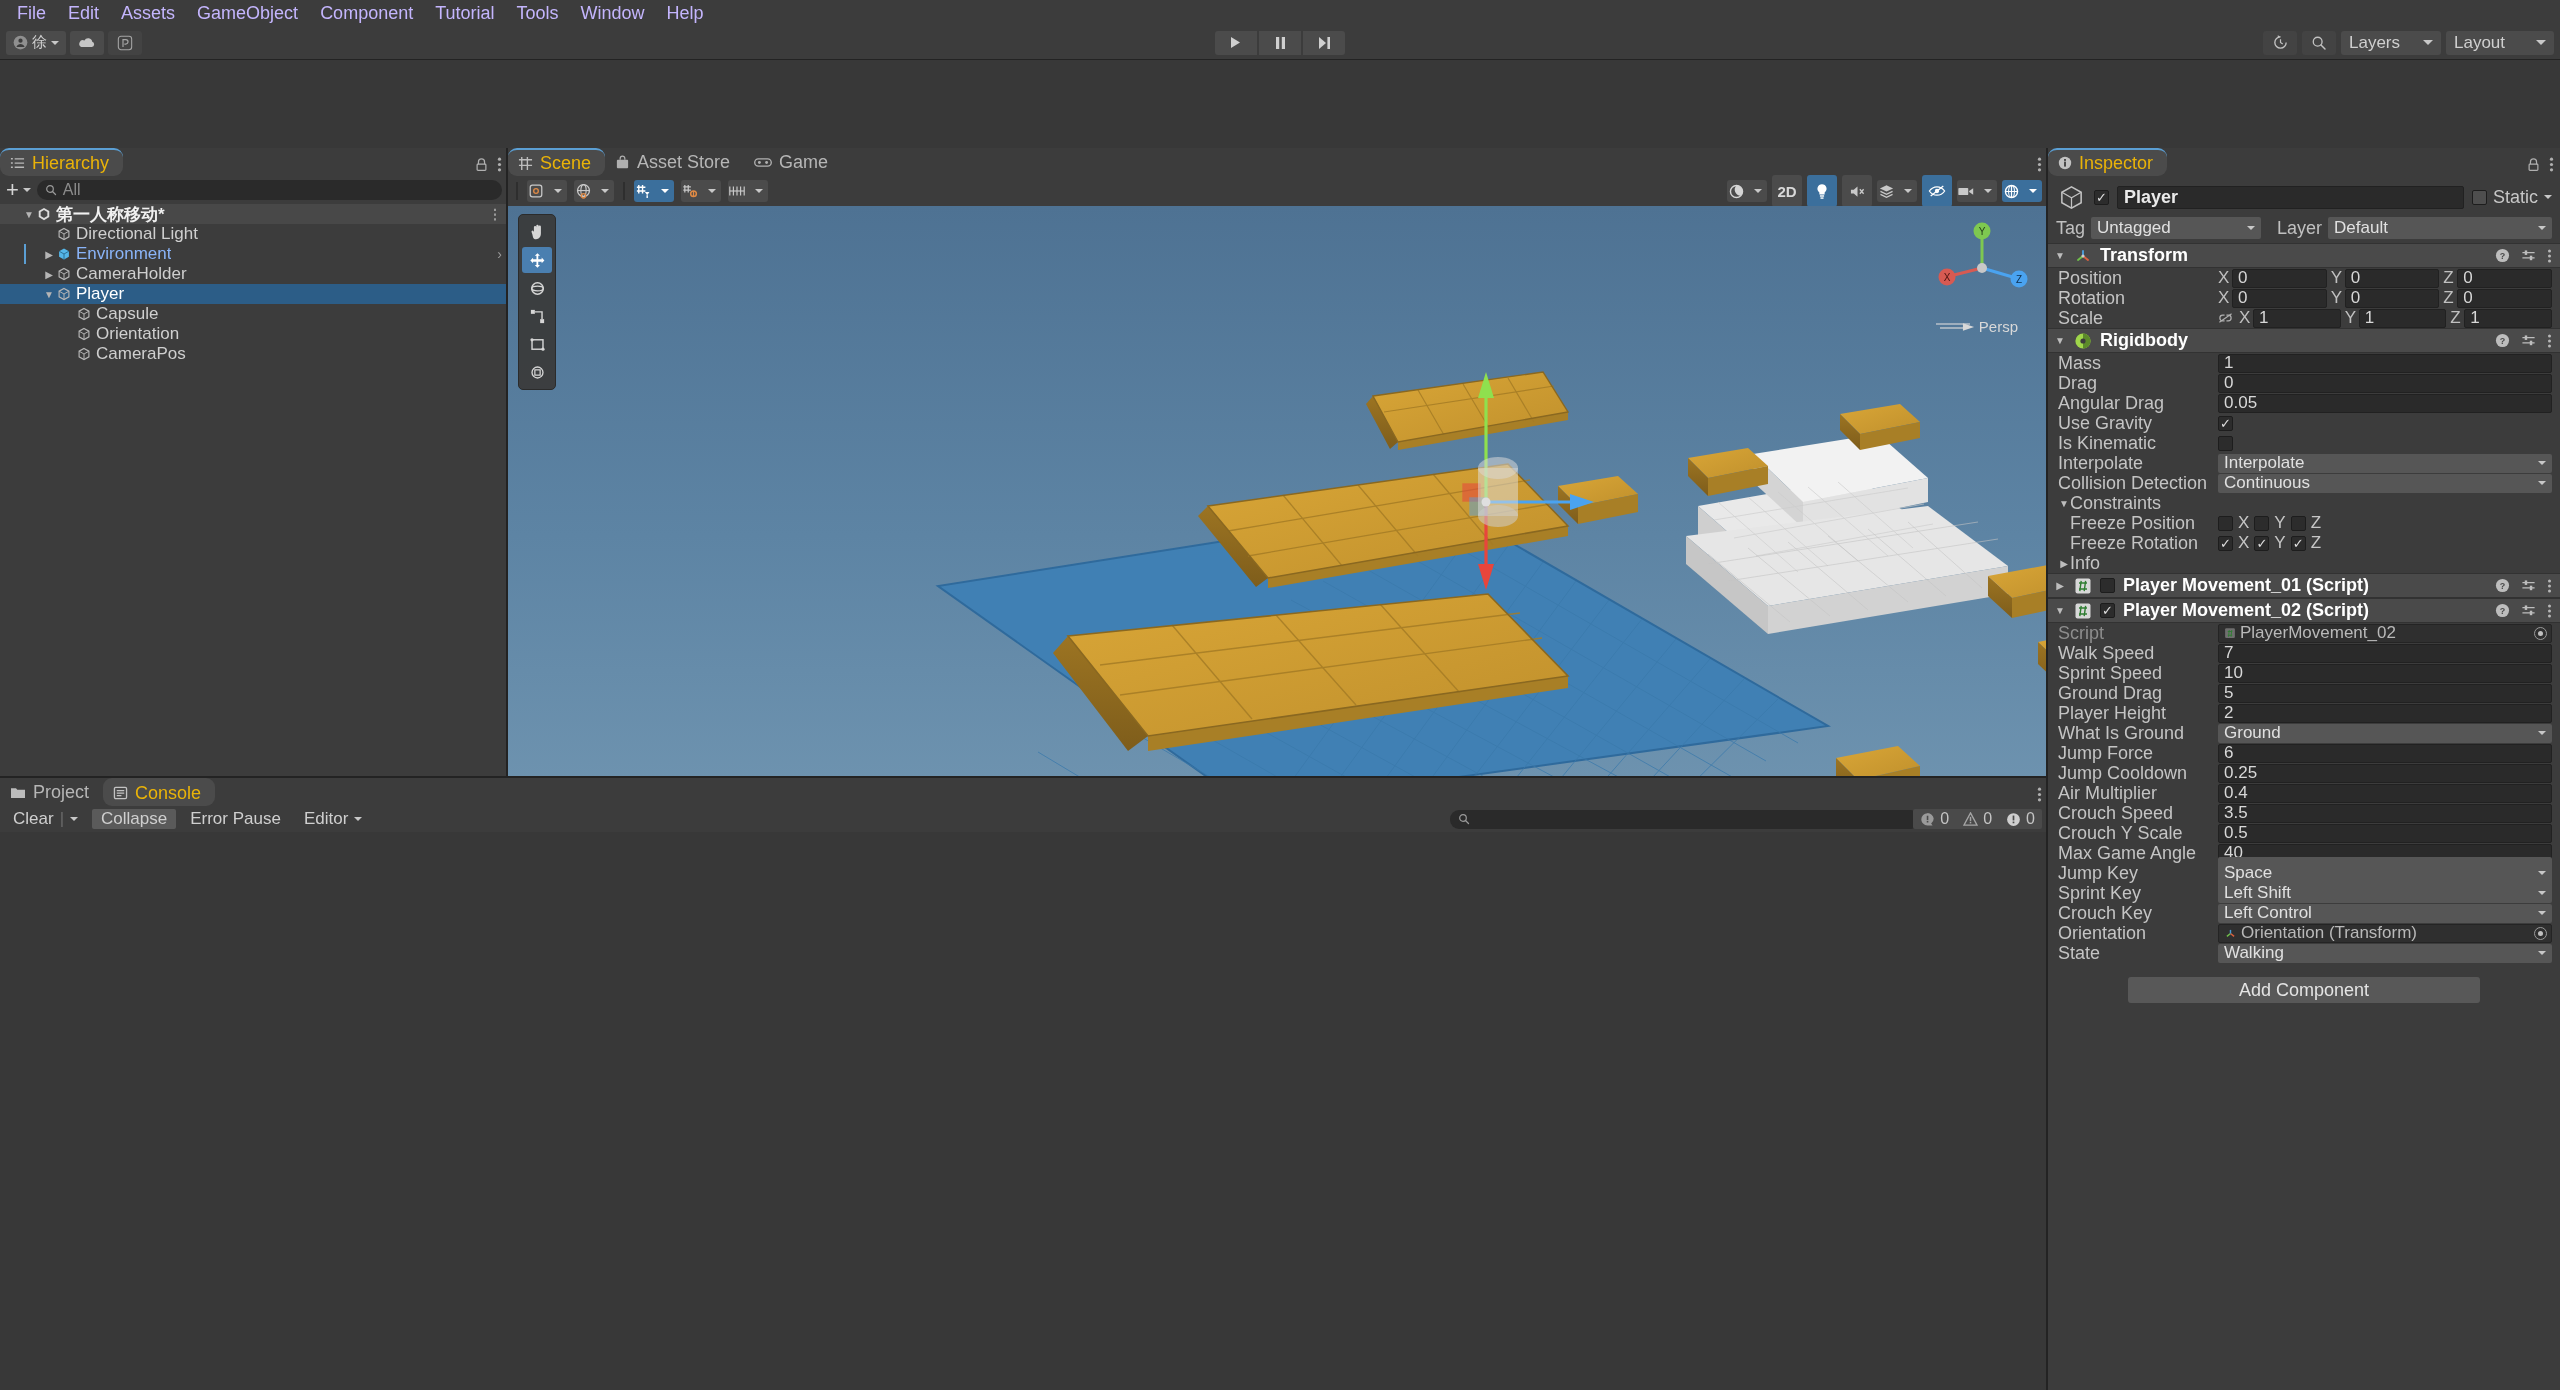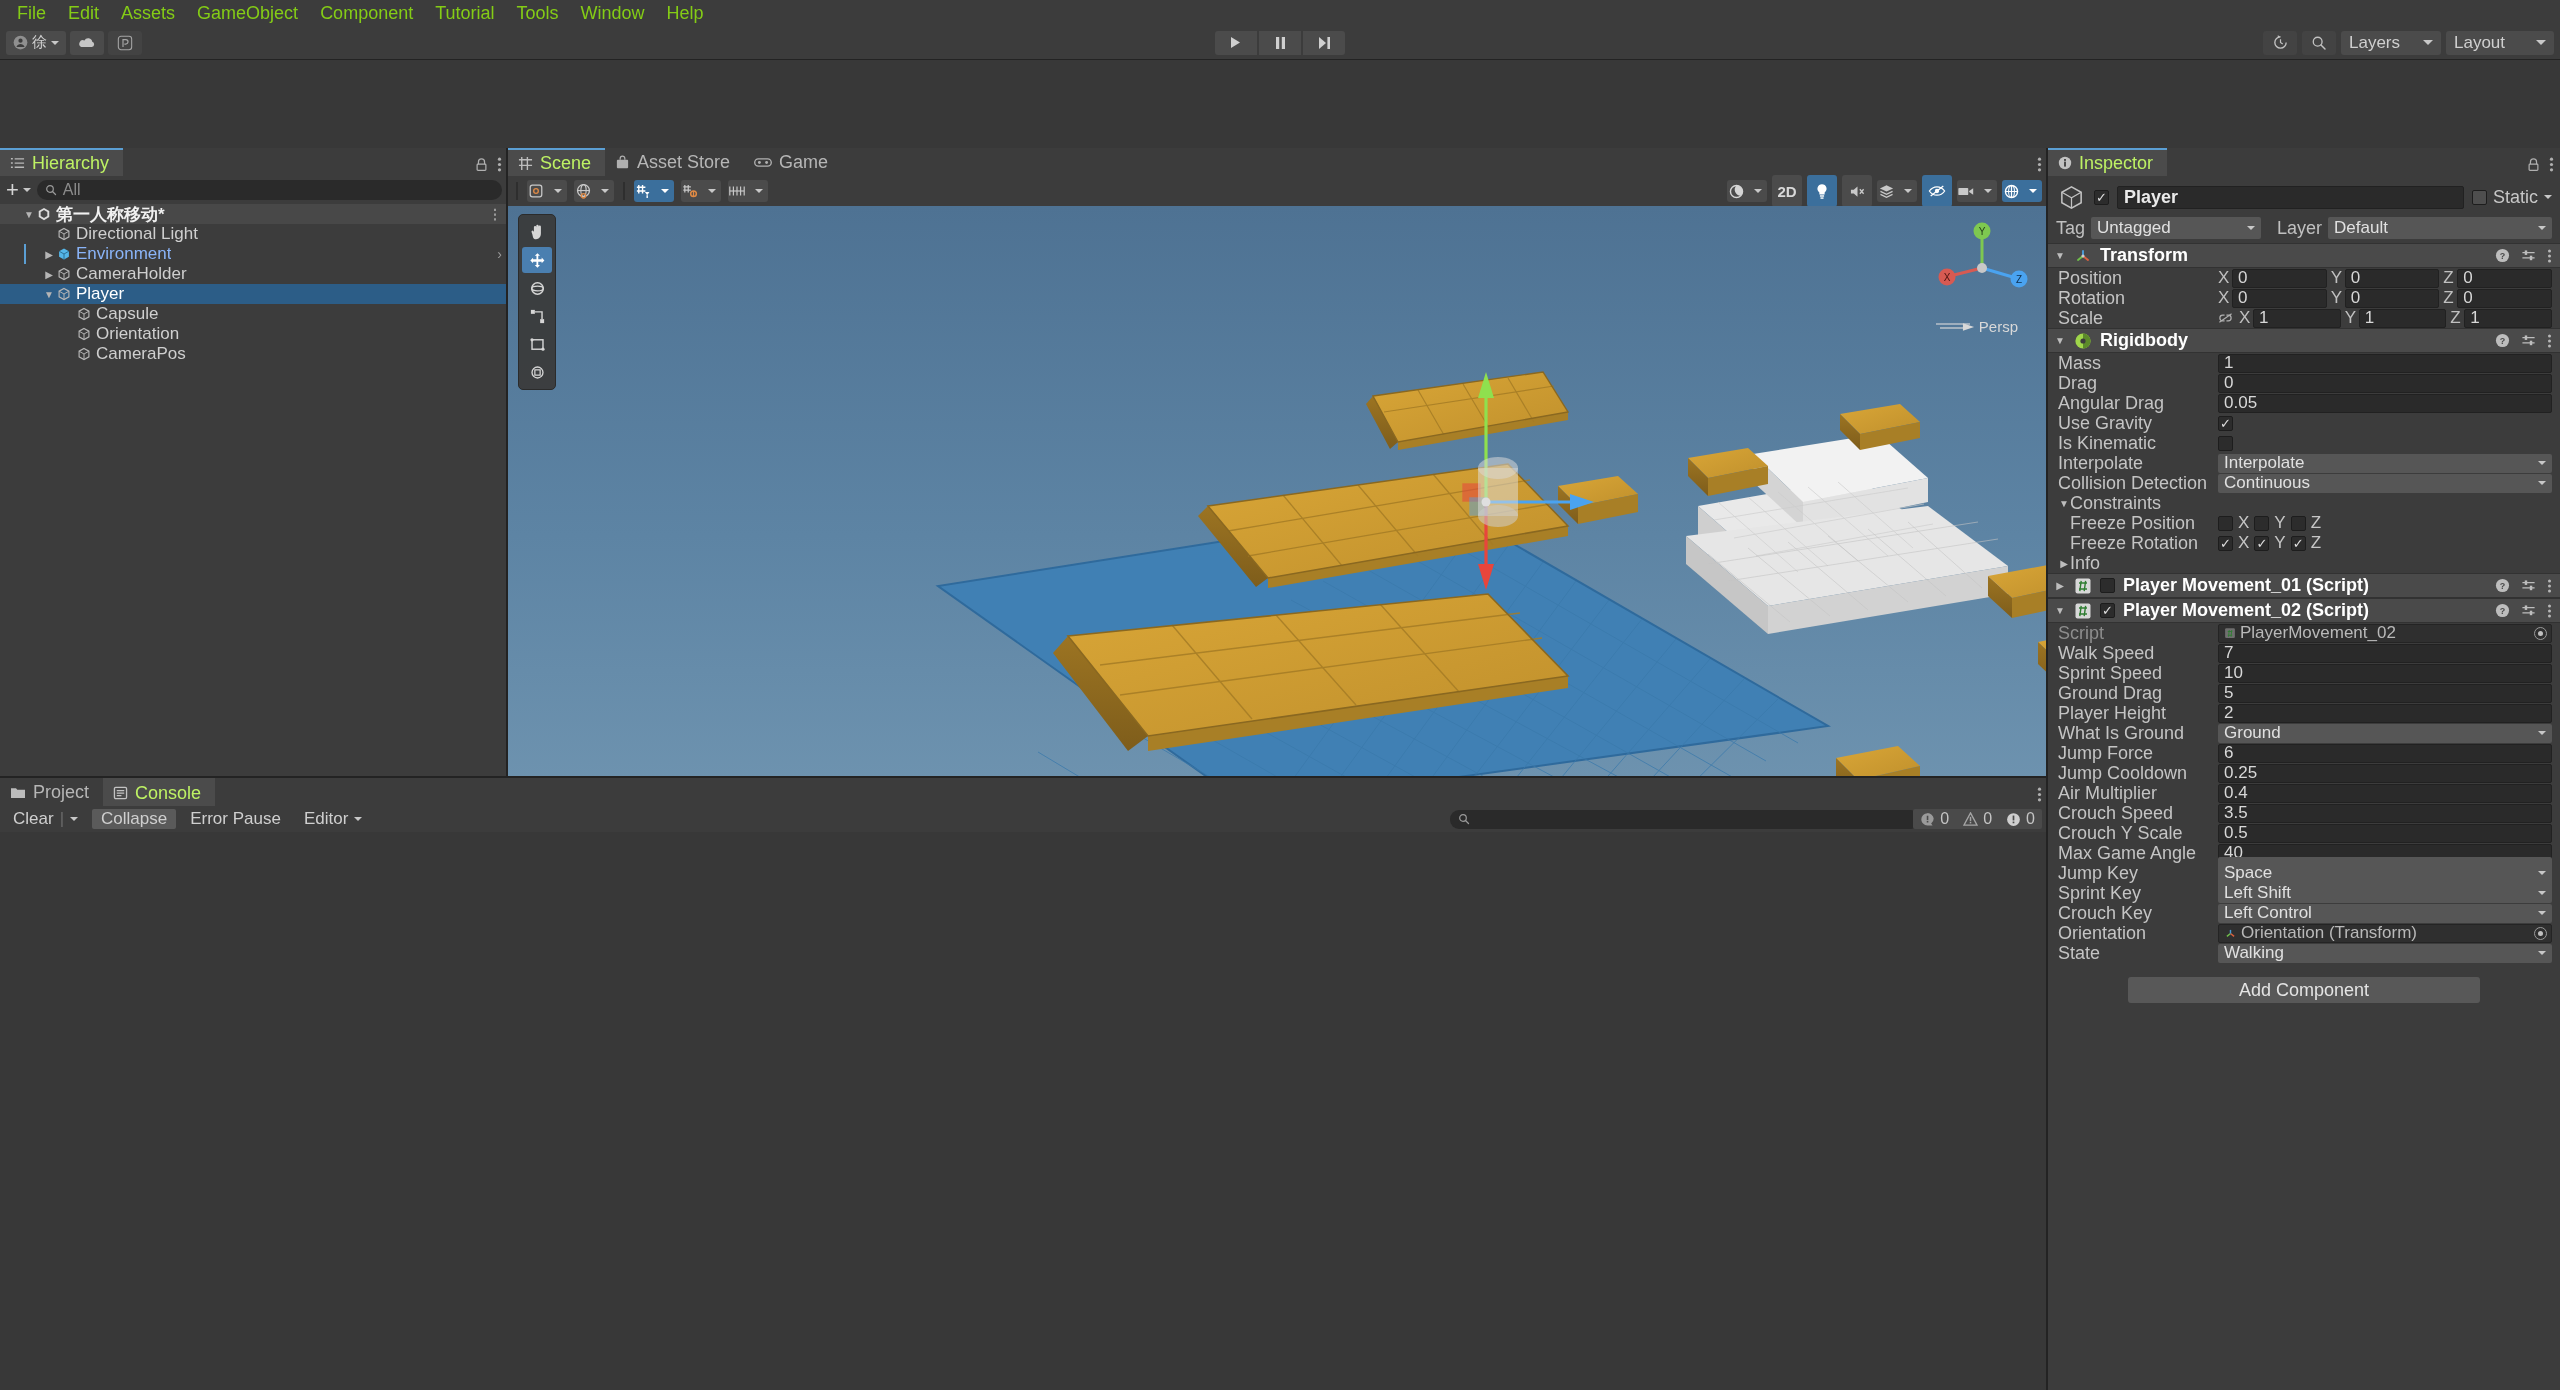--- a/index.html
+++ b/index.html
@@ -19,21 +19,21 @@
     height: 30px; background: #2b2b2b; display: flex; align-items: center;
     padding: 0 0 0 8px; position: relative;
   }
   .title-icon { width: 18px; height: 18px; margin-right: 8px; opacity:.85; display:flex;align-items:center;justify-content:center;}
   .title-text { font-size: 18px; color: #e8e8e8; white-space: nowrap; }
   .win-btns { position:absolute; right:0; top:0; height:30px; display:flex; }
   .win-btn { width:58px; height:30px; display:flex;align-items:center;justify-content:center; color:#dcdcdc; font-size:16px;}
 
   
   .menubar { height: 26px; background: #3c3c3c; display: flex; align-items: center; padding-left: 6px; }
-  .menu-item { padding: 0 11px; font-size: 18px; color: #84cc16; line-height: 26px; height:26px; }
+  .menu-item { padding: 0 11px; font-size: 18px; color: #c4b5fd; line-height: 26px; height:26px; }
 
   
   .toolbar { height: 34px; background: #3c3c3c; display: flex; align-items: center; position: relative; border-bottom:1px solid #232323;}
   .tb-group { display: flex; align-items: center; gap: 4px; padding-left: 6px;}
   .tb-btn {
     height: 24px; min-width: 34px; background: #4b4b4b; border-radius: 3px;
     display: flex; align-items: center; justify-content: center; gap: 4px;
     padding: 0 7px; font-size: 15px; color: #d0d0d0;
   }
   .tb-btn.flat { background:#434343; }
@@ -48,21 +48,21 @@
   .caret.sm { border-left-width:4px;border-right-width:4px;border-top-width:4px; }
 
   
   .workspace { position: relative; width: 2560px; height: 1300px; background:#383838;}
   .panel { position: absolute; background: #383838; }
   .panel-tabs { height: 28px; background: #3c3c3c; display: flex; align-items: flex-end; position: relative;}
   .ptab {
     height: 28px; padding: 0 14px 0 10px; display: flex; align-items: center; gap: 7px;
     font-size: 18px; color: #b6b6b6; background: #3c3c3c;
   }
-  .ptab.active { background: #4b4b4b; color: #bef264; border-top: 2px solid #5b9fd4;}
+  .ptab.active { background: #4b4b4b; color: #eab308; border-top: 2px solid #5b9fd4; border-radius: 9px;}
   .ptab.active.noline { border-top: 2px solid transparent; }
   .tabs-right { position: absolute; right: 6px; bottom: 4px; display: flex; gap: 9px; align-items: center; }
 
   
   #hierarchy { left: 0; top: 88px; width: 508px; height: 630px; background: #3c3c3c; }
   .hier-toolbar { height: 28px; background: #3c3c3c; display: flex; align-items: center; gap: 6px; padding: 0 6px; }
   .plus-btn { display:flex;align-items:center;gap:4px; color:#d5d5d5; font-size:22px; line-height:1;}
   .search-field {
     flex: 1; height: 20px; background: #2a2a2a; border-radius: 10px; display: flex; align-items: center;
     gap: 6px; padding: 0 8px; font-size: 16px; color: #8c8c8c;

